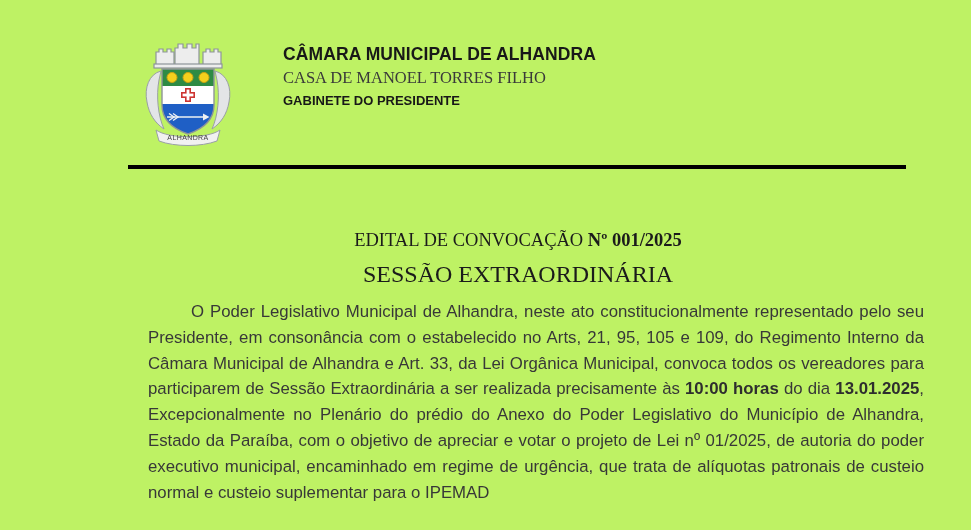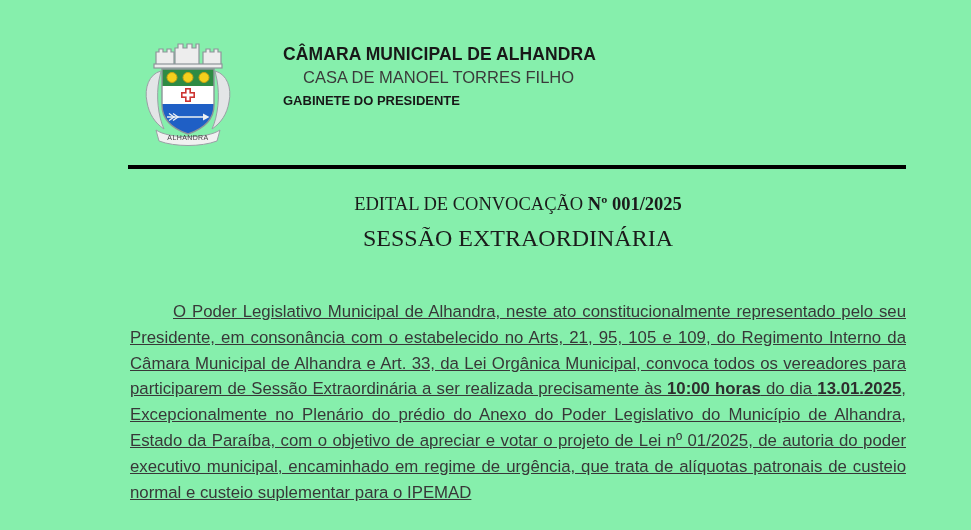--- a/index.html
+++ b/index.html
@@ -1,21 +1,21 @@
 <!DOCTYPE html>
 <html><head>
 <meta charset="utf-8">
 <style>
   * { box-sizing: border-box; }
   html, body { margin: 0; padding: 0; background: #ffffff; }
   .page {
     position: relative;
     width: 971px;
     height: 530px;
-    background: #86efac;
+    background: #bef264;
     font-family: "Liberation Sans", sans-serif;
     overflow: hidden;
   }
   
   .crest {
     position: absolute;
     left: 139px;
     top: 38px;
     width: 99px;
     height: 110px;
@@ -27,26 +27,25 @@
     top: 44px;
   }
   .org-name {
     font-size: 17.5px;
     font-weight: 700;
     color: #181818;
     letter-spacing: 0.1px;
     line-height: 21px;
   }
   .org-subtitle {
-    font-family: Liberation Sans, sans-serif;
+    font-family: Liberation Serif, serif;
     font-size: 16.5px;
     color: #3a3a3a;
     line-height: 21px;
     margin-top: 2px;
-    margin-left: 20px;
   }
   .org-office {
     font-size: 13px;
     font-weight: 700;
     color: #181818;
     line-height: 21px;
     margin-top: 2px;
   }
   
   .rule {
@@ -62,36 +61,35 @@
   
   .title-block {
     position: absolute;
     left: 130px;
     top: 193px;
     width: 776px;
     text-align: center;
     font-family: "Liberation Serif", serif;
     color: #1b1b1b;
   }
-  .doc-title { font-size: 18.5px; line-height: 22px; }
+  .doc-title { font-size: 18.5px; line-height: 22px; margin-top: 36px; }
   .doc-title .bold { font-weight: 700; }
   .doc-subtitle { font-size: 24px; line-height: 22px; margin-top: 12px; }
   
   .body-text {
     position: absolute;
-    left: 130px;
+    left: 148px;
     top: 299px;
     width: 776px;
     margin: 0;
     font-size: 16.8px;
     line-height: 25.8px;
     color: #383838;
     text-align: justify;
     text-indent: 43px;
-    text-decoration: underline;
   }
   .body-text .seg-b { font-weight: 700; color: #2e2e2e; }
 </style>
 </head>
 <body>
 
 <div class="page">
 
   <div class="crest">
     <svg viewBox="0 0 99 110" xmlns="http://www.w3.org/2000/svg" aria-hidden="true">

